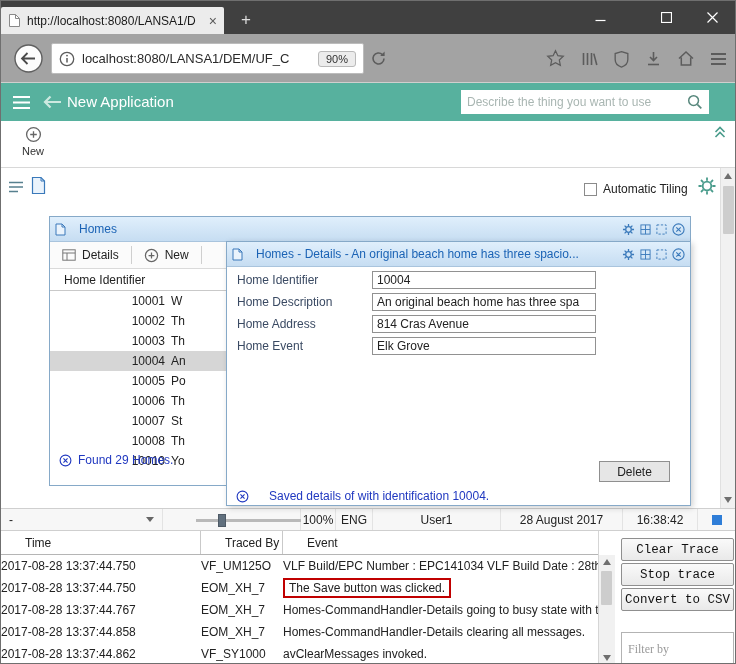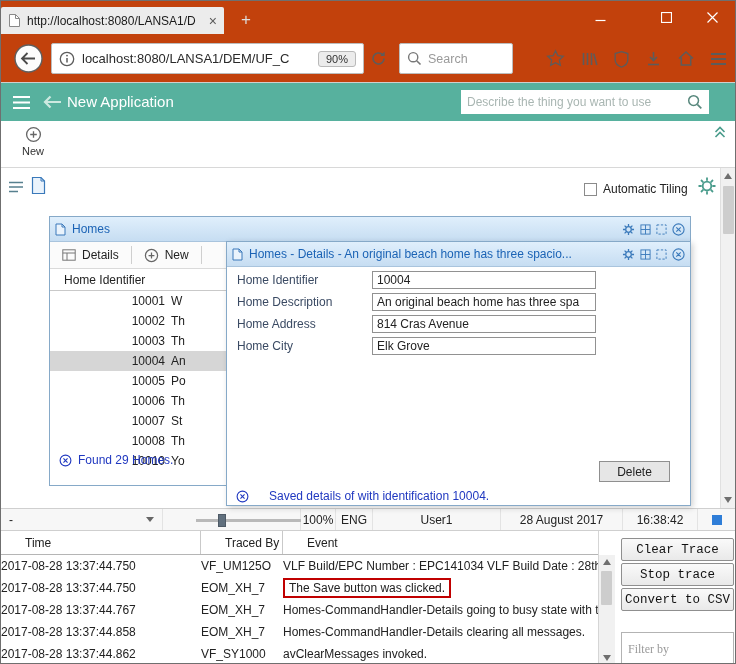--- a/index.html
+++ b/index.html
@@ -2,31 +2,31 @@
 <html><head>
 <meta charset="utf-8">
 <style>
   *{margin:0;padding:0;box-sizing:border-box}
   html,body{background:#ffffff}
   body{font-family:"Liberation Sans","DejaVu Sans",sans-serif;font-size:12px;color:#222}
   .win{position:relative;width:736px;height:664px;background:#fff;border:1px solid #6f6f6f;overflow:hidden}
   svg{display:block}
 
   
-  .titlebar{position:absolute;left:0;top:0;width:100%;height:33px;background:#c2410c}
+  .titlebar{position:absolute;left:0;top:0;width:100%;height:33px;background:#404040}
   .tab{position:absolute;left:0;top:6px;width:223px;height:27px;background:#ececec;display:flex;align-items:center;padding:0 7px;gap:6px;border-radius:2px 2px 0 0}
   .tab-title{flex:1;font-size:12px;color:#1a1a1a;white-space:nowrap;overflow:hidden}
   .tab-close{color:#5a5a5a;font-size:14px;line-height:1}
   .newtab{position:absolute;left:233px;top:8px;width:24px;height:22px;color:#ddd;font-size:17px;text-align:center;line-height:21px}
   .wincontrols{position:absolute;right:0;top:0;height:33px;display:flex;align-items:center}
   .wc{width:46px;height:33px;display:flex;align-items:center;justify-content:center}
   .wc.min{margin-right:20px}
 
   
-  .navbar{position:absolute;left:0;top:33px;width:100%;height:49px;background:#c2410c;border-bottom:1px solid #d0cfce}
+  .navbar{position:absolute;left:0;top:33px;width:100%;height:49px;background:#a3a3a3;border-bottom:1px solid #d0cfce}
   .backbtn{position:absolute;left:12px;top:9px}
   .urlfield{position:absolute;left:50px;top:9px;width:313px;height:31px;background:#fff;border:1px solid #bcbcbc;border-radius:2px;display:flex;align-items:center;padding:0 7px;gap:7px}
   .urltext{flex:1;font-size:13px;color:#2a2a2a;white-space:nowrap;overflow:hidden}
   .zoombadge{font-size:11px;color:#333;background:#ececec;border:1px solid #b9b9b9;border-radius:3px;padding:1px 7px;white-space:nowrap}
   .reloadbtn{position:absolute;left:369px;top:16px}
   .searchfield{position:absolute;left:398px;top:9px;width:114px;height:31px;background:#fff;border:1px solid #bcbcbc;border-radius:2px;display:flex;align-items:center;gap:6px;padding:0 7px}
   .searchfield input{border:none;outline:none;width:72px;font-size:12.5px;color:#444;background:transparent;font-family:inherit}
   .navicons{position:absolute;right:8px;top:0;height:49px;display:flex;align-items:center;gap:15px}
   input::placeholder{color:#9a9a9a}
 
@@ -59,21 +59,21 @@
   .tri-up{width:0;height:0;border-left:4.5px solid transparent;border-right:4.5px solid transparent;border-bottom:6px solid #6f6f6f}
   .tri-down{width:0;height:0;border-left:4.5px solid transparent;border-right:4.5px solid transparent;border-top:6px solid #6f6f6f}
   .vs-up{position:absolute;top:5px;left:3px}
   .vs-down{position:absolute;bottom:5px;left:3px}
   .vs-thumb{position:absolute;left:1.5px;width:11px;background:#cdcdcd;border-radius:1px}
 
   
   .appwin{position:absolute;border:1px solid #86a9c8;background:#fff}
   .homes{left:48px;top:48px;width:642px;height:270px;z-index:1}
   .details{left:225px;top:73px;width:465px;height:265px;z-index:3;box-shadow:2px 2px 6px rgba(0,0,0,.18)}
-  .wtitle{height:20px;background:linear-gradient(#e0effc,#c6ddf2);border-bottom:1px solid #a9c4dd;display:flex;align-items:center;padding:12px 5px;gap:6px}
+  .wtitle{height:20px;background:linear-gradient(#e0effc,#c6ddf2);border-bottom:1px solid #a9c4dd;display:flex;align-items:center;padding:12px 5px;gap:13px}
   .wtitle .txt{flex:1;color:#1b63b5;font-size:12px;white-space:nowrap;overflow:hidden;text-overflow:ellipsis}
   .wicons{display:flex;align-items:center;gap:5px}
 
   .htoolbar{height:27px;border-bottom:1px solid #dadada;background:#fbfbfb;display:flex;align-items:center}
   .tbtn{display:flex;align-items:center;gap:6px;padding:0 12px;height:100%;font-size:12px;color:#222}
   .tsep{width:1px;height:18px;background:#cfcfcf}
 
   .thead{height:22px;display:flex;align-items:center;border-bottom:1px solid #c9c9c9}
   .th-id{width:177px;padding-left:14px;border-right:1px solid #c9c9c9;font-size:12px;color:#222;line-height:22px;height:22px}
   .trow{height:20px;display:flex;align-items:center;font-size:12px}
@@ -167,29 +167,20 @@
       </span>
       <span class="urltext">localhost:8080/LANSA1/DEM/UF_C</span>
       <span class="zoombadge">90%</span>
     </div>
     <div class="reloadbtn">
       <svg width="17" height="17" viewBox="0 0 17 17">
           <path d="M14 8.5a5.5 5.5 0 1 1-1.6-3.9" fill="none" stroke="#5c5c5c" stroke-width="1.6"></path>
           <path d="M14.6 1.6v4.4h-4.4z" fill="#5c5c5c"></path>
         </svg>
     </div>
-    <div class="searchfield">
-      <span>
-        <svg width="15" height="15" viewBox="0 0 15 15">
-            <circle cx="6.2" cy="6.2" r="4.6" fill="none" stroke="#777" stroke-width="1.4"></circle>
-            <line x1="9.7" y1="9.7" x2="13.5" y2="13.5" stroke="#777" stroke-width="1.6"></line>
-          </svg>
-      </span>
-      <input type="text" placeholder="Search" style="">
-    </div>
     <div class="navicons">
       <span>
         <svg width="19" height="19" viewBox="0 0 20 20">
             <path d="M10 1.8l2.5 5.2 5.7.7-4.2 3.9 1.1 5.6L10 14.4l-5.1 2.8 1.1-5.6L1.8 7.7l5.7-.7z" fill="none" stroke="#5c5c5c" stroke-width="1.3"></path>
           </svg>
       </span>
       <span>
         <svg width="18" height="18" viewBox="0 0 18 18">
             <path d="M3.5 3v12M7.5 3v12M11.5 3v12M13.8 3.6l3 11.4" stroke="#5c5c5c" stroke-width="1.6" fill="none"></path>
           </svg>
@@ -431,21 +422,21 @@
       </div>
       <div class="fieldrow" style="top:51px">
         <span class="flabel">Home Description</span>
         <input class="fval" type="text" value="An original beach home has three spa" style="">
       </div>
       <div class="fieldrow" style="top:73px">
         <span class="flabel">Home Address</span>
         <input class="fval" type="text" value="814 Cras Avenue" style="">
       </div>
       <div class="fieldrow" style="top:95px">
-        <span class="flabel">Home City</span>
+        <span class="flabel">Home Event</span>
         <input class="fval" type="text" value="Elk Grove" style="">
       </div>
       <button class="deletebtn">Delete</button>
       <div class="savedmsg">
         <span>
           <svg width="13" height="13" viewBox="0 0 14 14">
               <circle cx="7" cy="7" r="5.8" fill="none" stroke="#2038c0" stroke-width="1.2"></circle>
               <path d="M4.8 4.8l4.4 4.4M9.2 4.8l-4.4 4.4" stroke="#2038c0" stroke-width="1.2"></path>
             </svg>
         </span>

